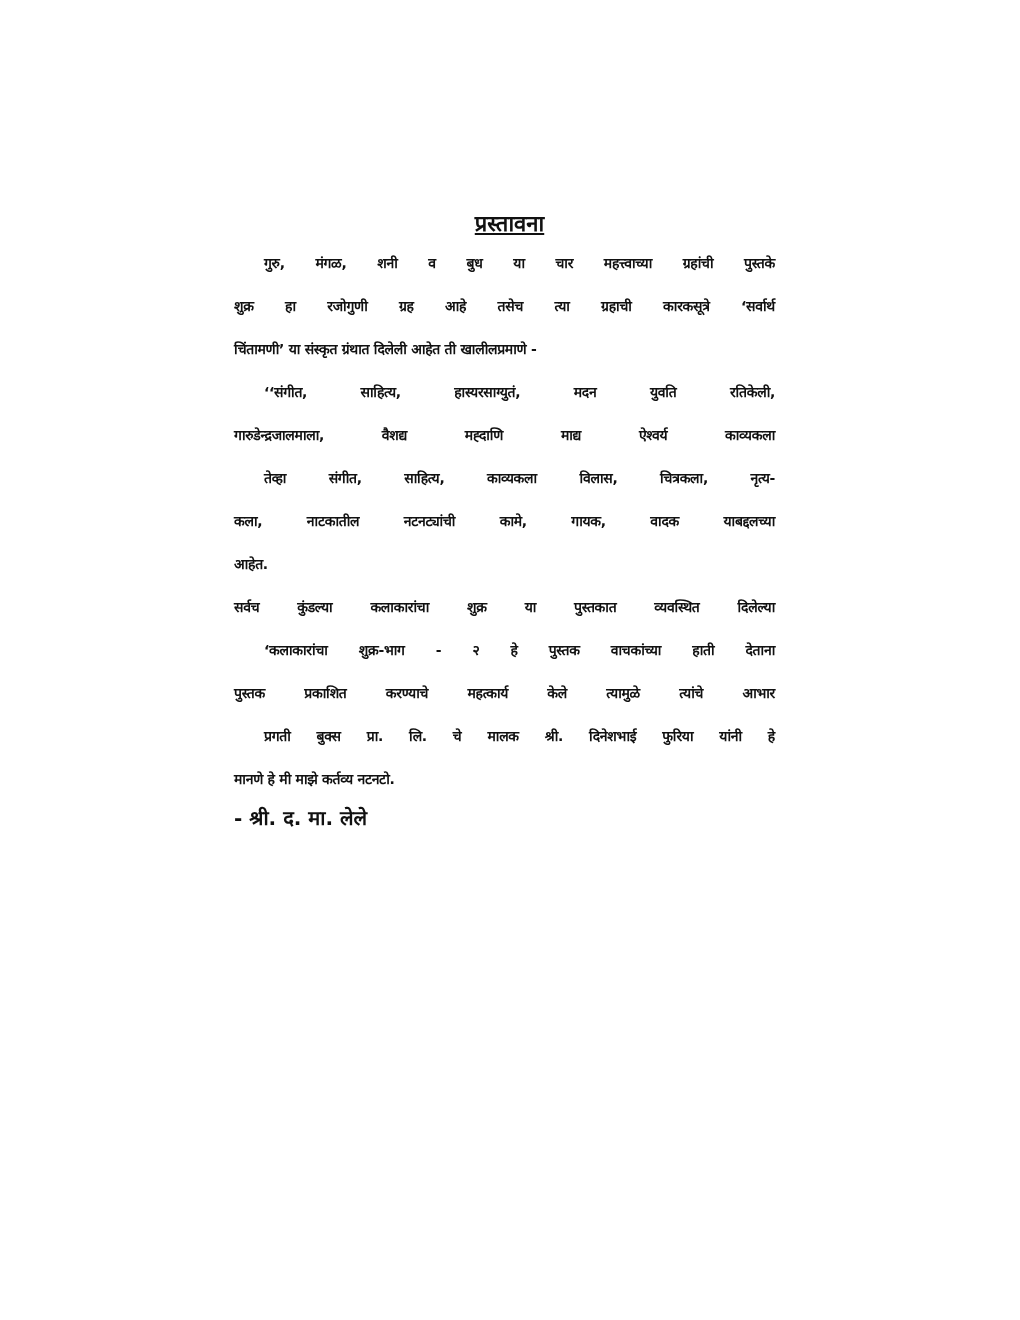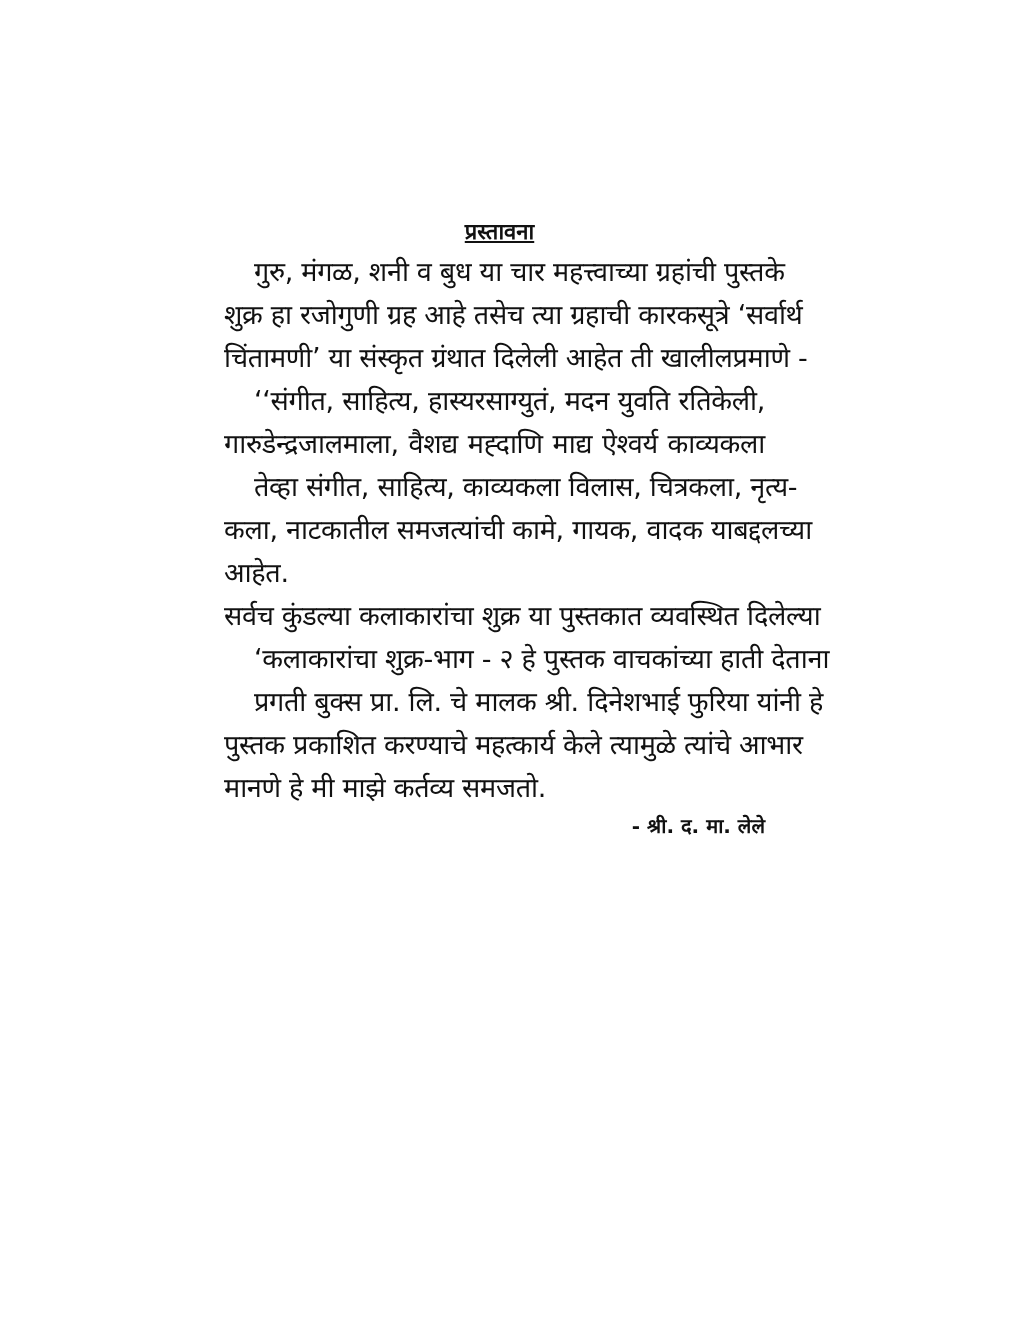--- a/index.html
+++ b/index.html
@@ -10,52 +10,51 @@
     body {
       width: 1020px;
       height: 1320px;
       position: relative;
       overflow: hidden;
       font-family: "DejaVu Sans", "Liberation Sans", sans-serif;
       color: #111111;
     }
     .page {
       position: absolute;
-      left: 224px;
+      left: 234px;
       top: 206px;
       width: 541px;
-      margin-top: 8px;
     }
     .title {
       text-align: center;
       font-weight: bold;
       font-size: 22px;
       line-height: 36px;
       height: 36px;
       margin: 0 0 0 10px;
       text-decoration: underline;
       text-underline-offset: 2px;
     }
     .line {
-      font-size: 27px;
+      font-size: 14px;
       height: 43px;
       line-height: 43px;
       white-space: nowrap;
       text-align: justify;
       text-align-last: justify;
       letter-spacing: -0.3px;
+      font-weight: bold;
     }
     .line.indent {
       padding-left: 30px;
     }
     .line.last {
       text-align-last: left;
     }
     .signature {
-      text-align: right;
       font-weight: bold;
       font-size: 20px;
       height: 40px;
       line-height: 34px;
     }
   </style>
 </head>
 <body>
 
 <div class="page">
@@ -67,32 +66,32 @@
     <div class="line last">चिंतामणी’ या संस्कृत ग्रंथात दिलेली आहेत ती खालीलप्रमाणे -</div>
   </div>
 
   <div class="paragraph">
     <div class="line indent">‘‘संगीत, साहित्य, हास्यरसाग्युतं, मदन युवति रतिकेली,</div>
     <div class="line">गारुडेन्द्रजालमाला, वैशद्य मह्दाणि माद्य ऐश्वर्य काव्यकला</div>
   </div>
 
   <div class="paragraph">
     <div class="line indent">तेव्हा संगीत, साहित्य, काव्यकला विलास, चित्रकला, नृत्य-</div>
-    <div class="line">कला, नाटकातील समजत्यांची कामे, गायक, वादक याबद्दलच्या</div>
+    <div class="line">कला, नाटकातील नटनट्यांची कामे, गायक, वादक याबद्दलच्या</div>
     <div class="line last">आहेत.</div>
     <div class="line">सर्वच कुंडल्या कलाकारांचा शुक्र या पुस्तकात व्यवस्थित दिलेल्या</div>
   </div>
 
   <div class="paragraph">
   </div>
 
   <div class="paragraph">
     <div class="line indent">‘कलाकारांचा शुक्र-भाग - २ हे पुस्तक वाचकांच्या हाती देताना</div>
   </div>
 
   <div class="paragraph">
+    <div class="line">पुस्तक प्रकाशित करण्याचे महत्कार्य केले त्यामुळे त्यांचे आभार</div>
     <div class="line indent">प्रगती बुक्स प्रा. लि. चे मालक श्री. दिनेशभाई फुरिया यांनी हे</div>
-    <div class="line">पुस्तक प्रकाशित करण्याचे महत्कार्य केले त्यामुळे त्यांचे आभार</div>
-    <div class="line last">मानणे हे मी माझे कर्तव्य समजतो.</div>
+    <div class="line last">मानणे हे मी माझे कर्तव्य नटनटो.</div>
   </div>
 
   <div class="signature">- श्री. द. मा. लेले</div>
 </div>
 
 </body></html>

